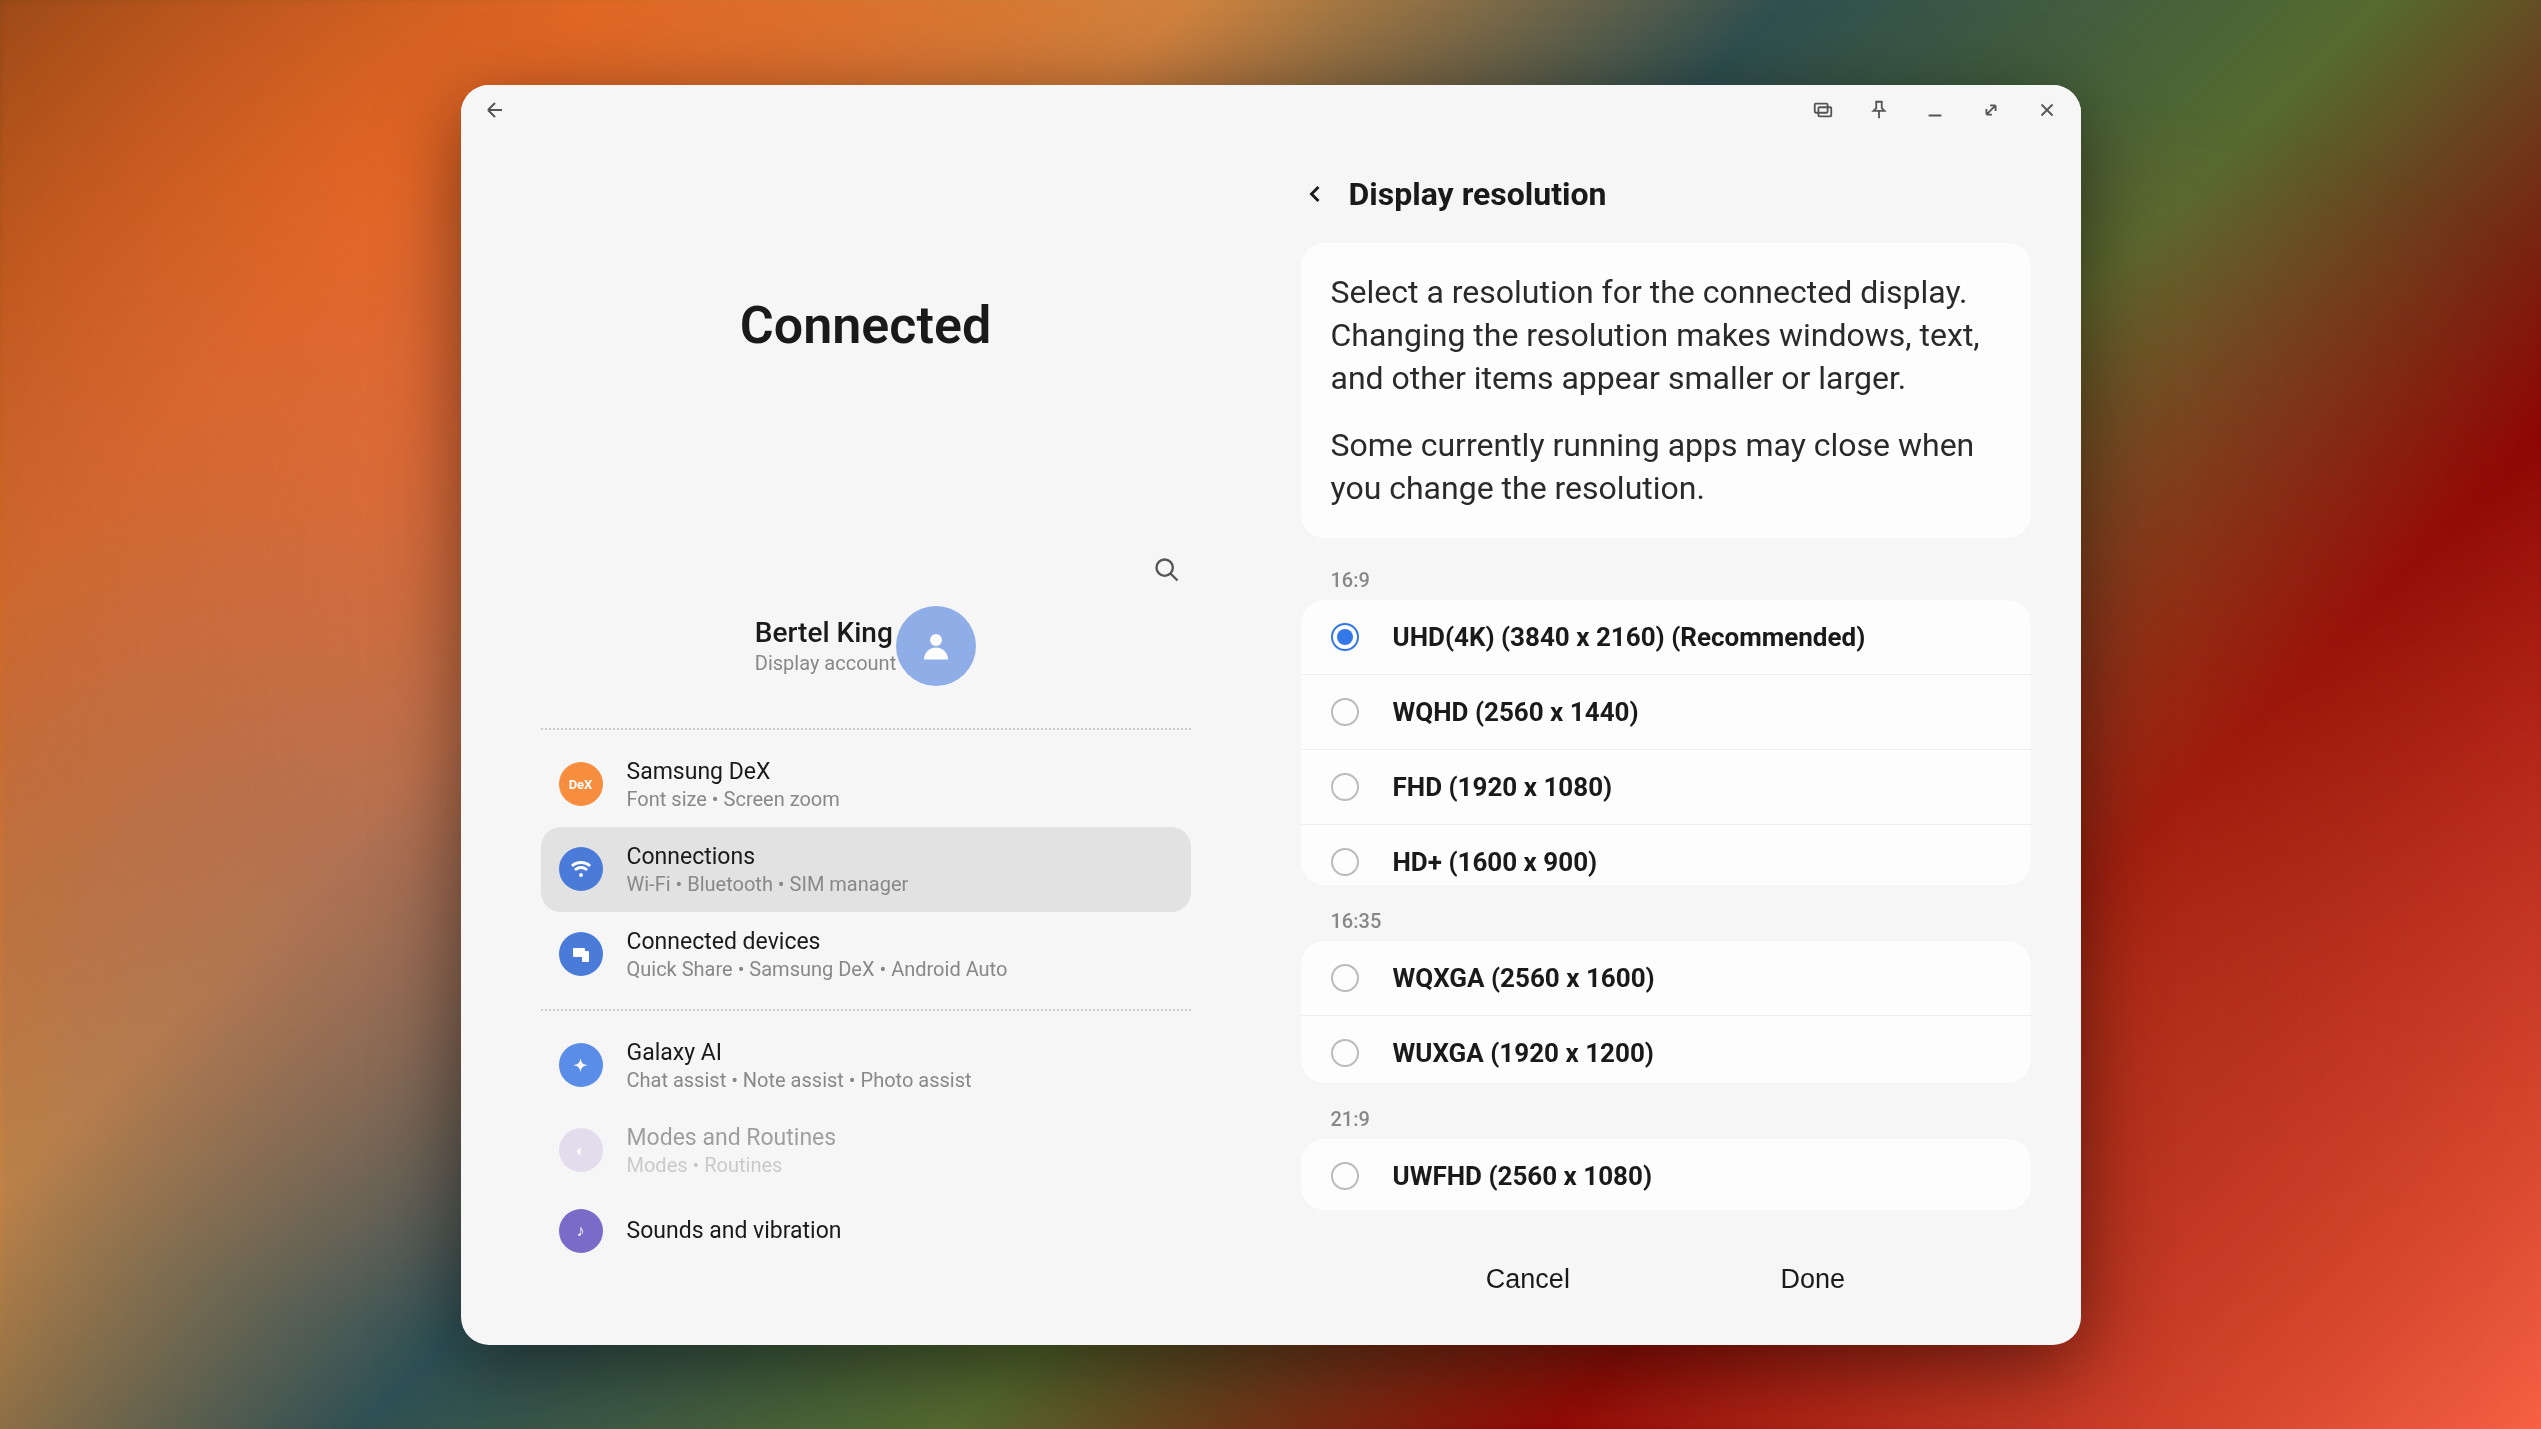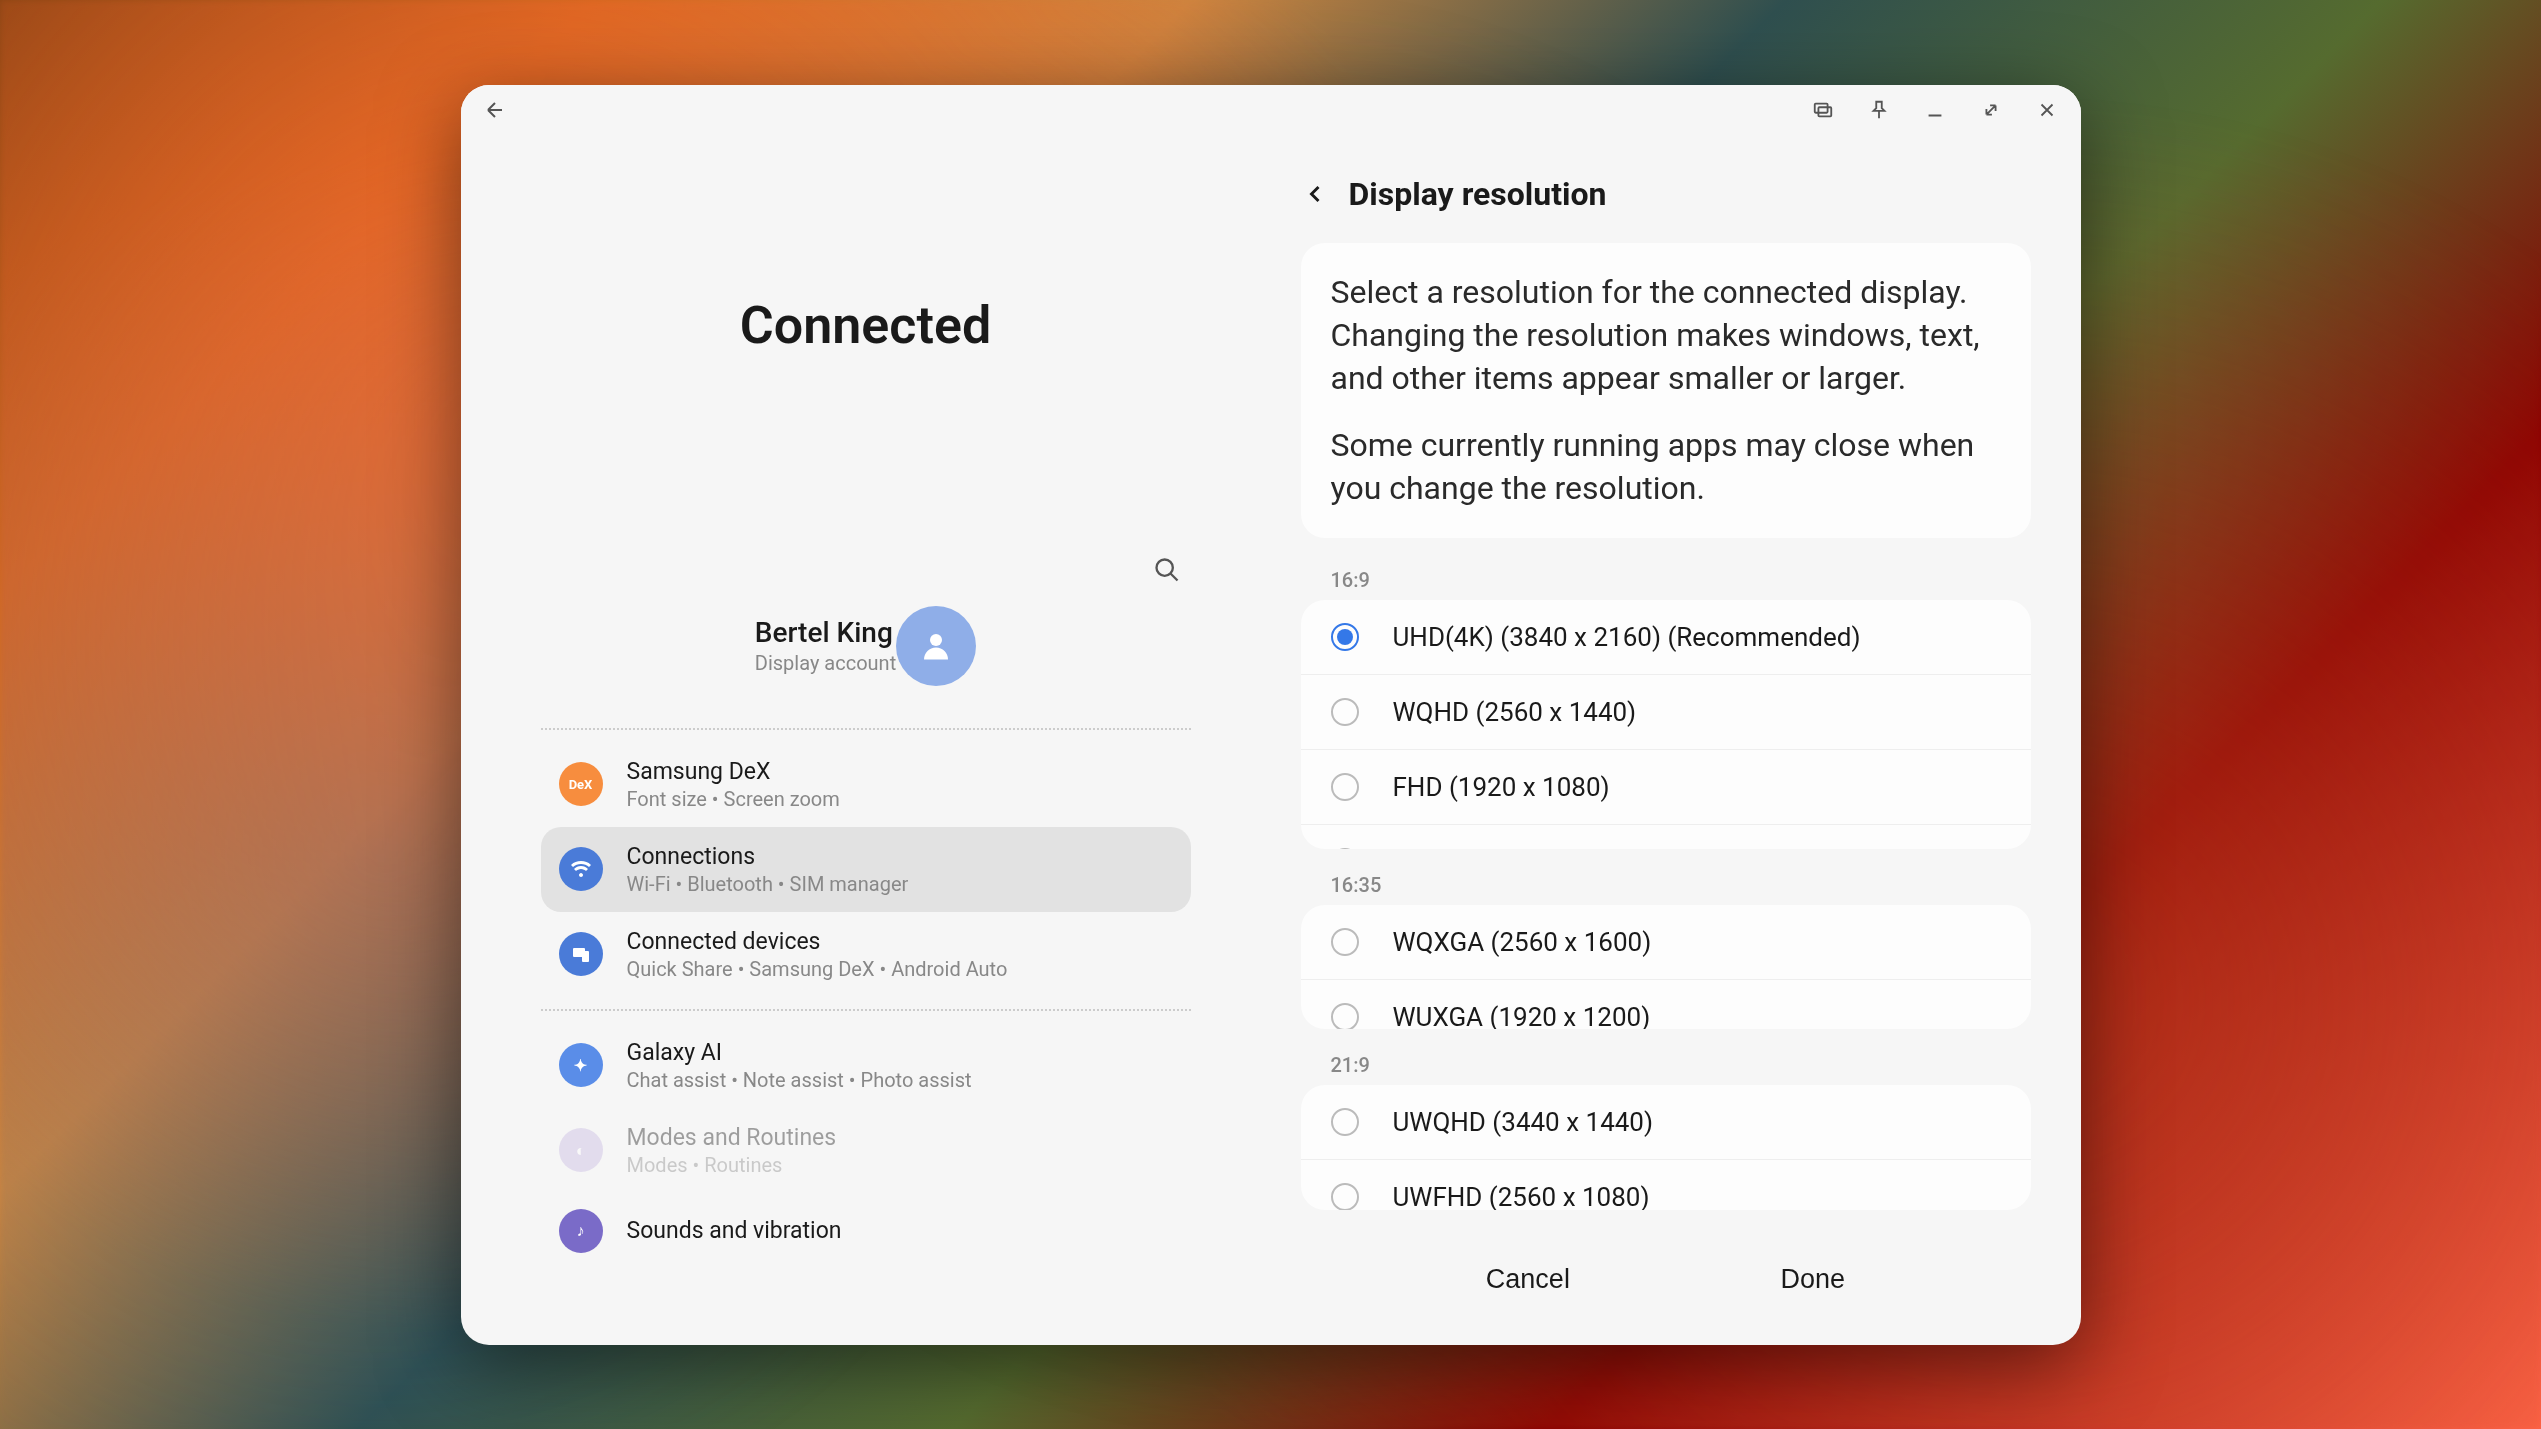--- a/index.html
+++ b/index.html
@@ -232,20 +232,21 @@
       overflow: hidden;
       margin-bottom: 14px;
     }
     
     .radio-item {
       display: flex;
       align-items: center;
       padding: 22px 30px;
       cursor: pointer;
       border-top: 1px solid #eee;
+      font-weight: bold;
     }
     
     .radio-item:first-child {
       border-top: none;
     }
     
     .radio-btn {
       width: 28px;
       height: 28px;
       border: 2px solid #bbb;
@@ -472,24 +473,20 @@
         <div class="radio-item">
           <div class="radio-btn"></div>
           <div class="radio-label">WUXGA (1920 x 1200)</div>
         </div>
       </div>
 
       <div class="group-label">21:9</div>
       <div class="radio-group">
         <div class="radio-item">
           <div class="radio-btn"></div>
-          <div class="radio-label">UWQHD (3440 x 1440)</div>
-        </div>
-        <div class="radio-item">
-          <div class="radio-btn"></div>
           <div class="radio-label">UWFHD (2560 x 1080)</div>
         </div>
       </div>
 
       <div class="footer-btns">
         <button class="footer-btn">Cancel</button>
         <button class="footer-btn">Done</button>
       </div>
 
     </div>

